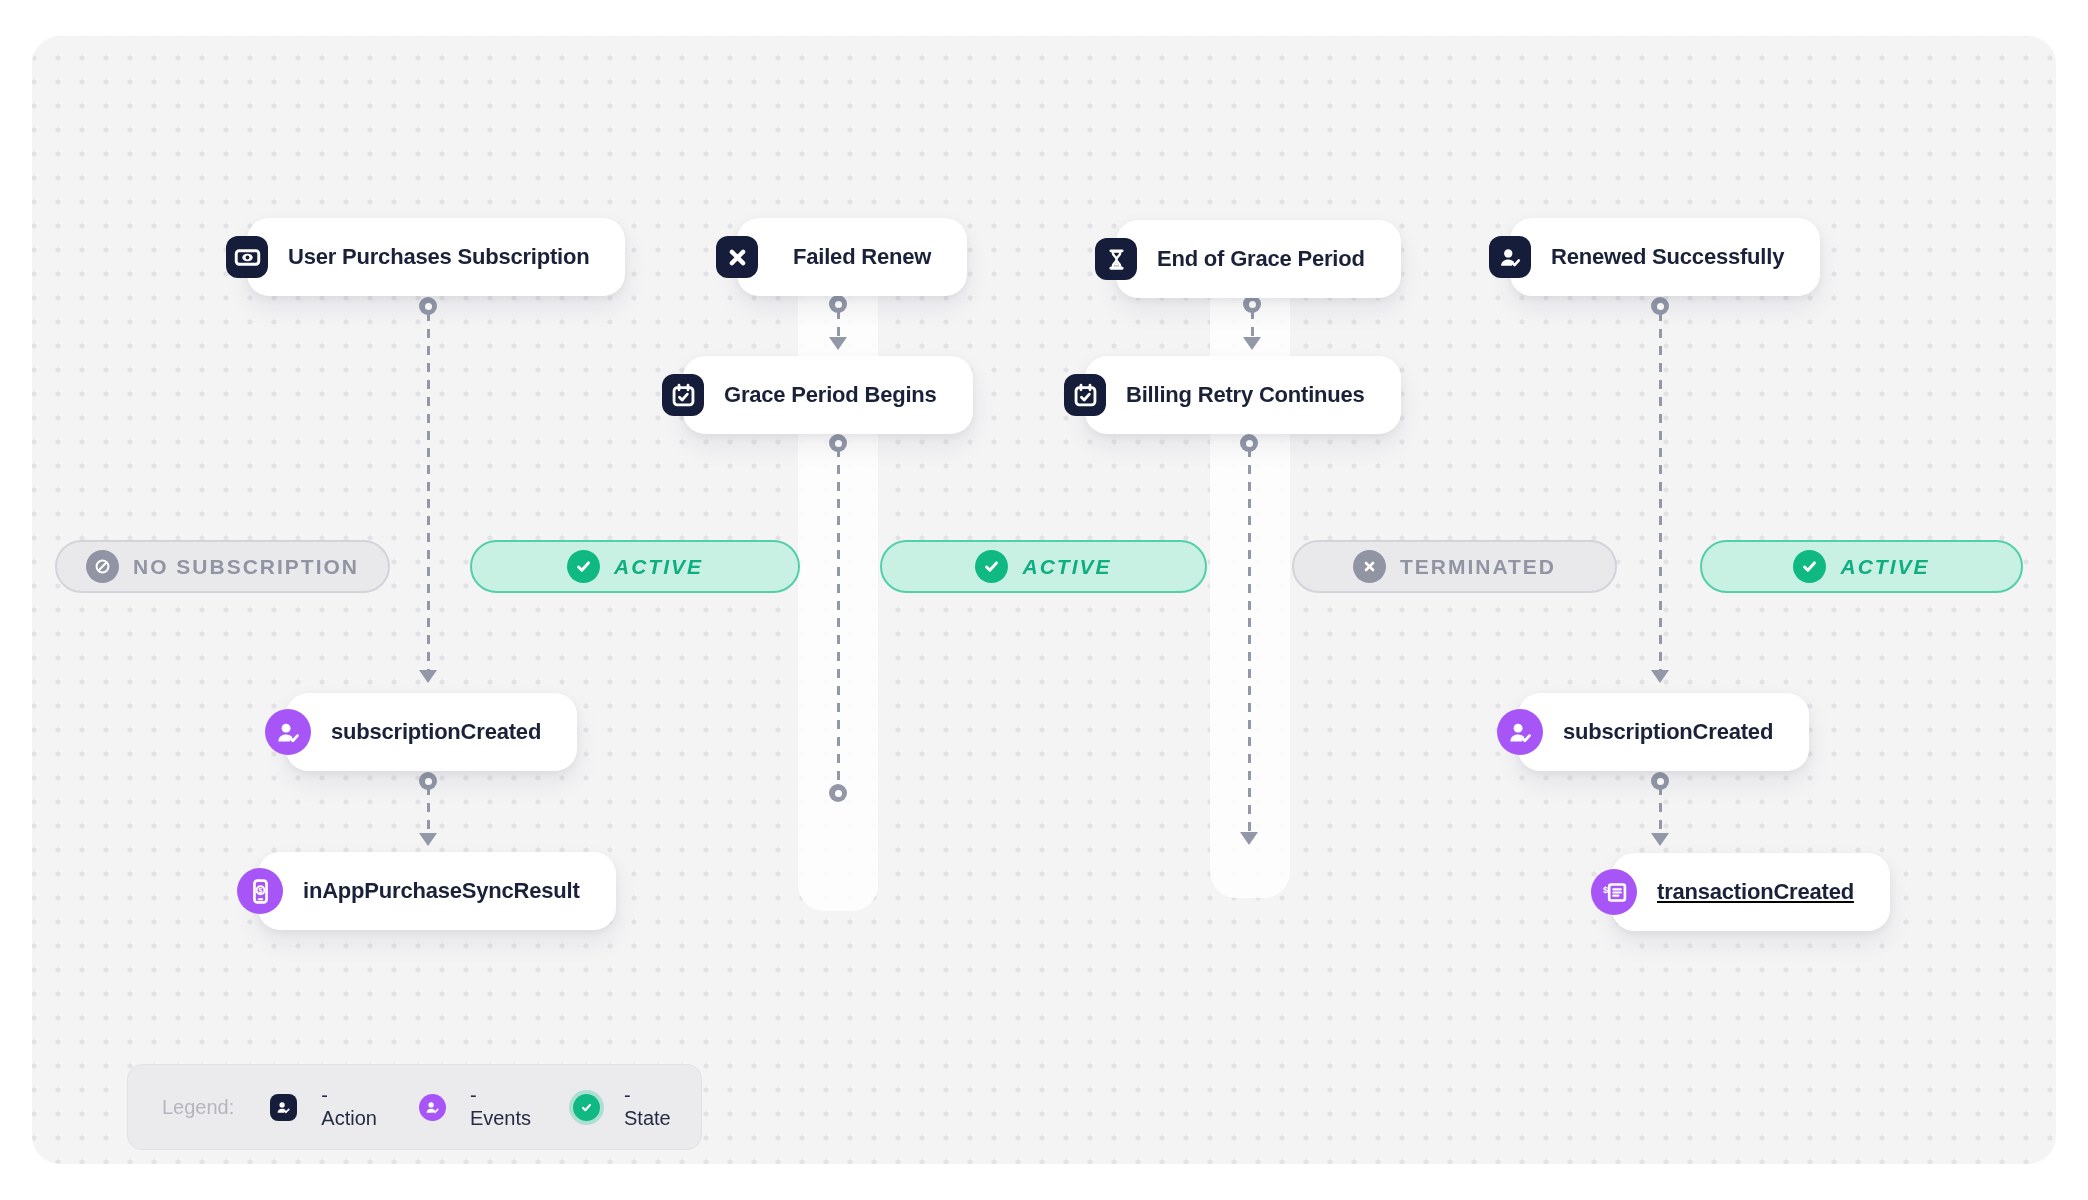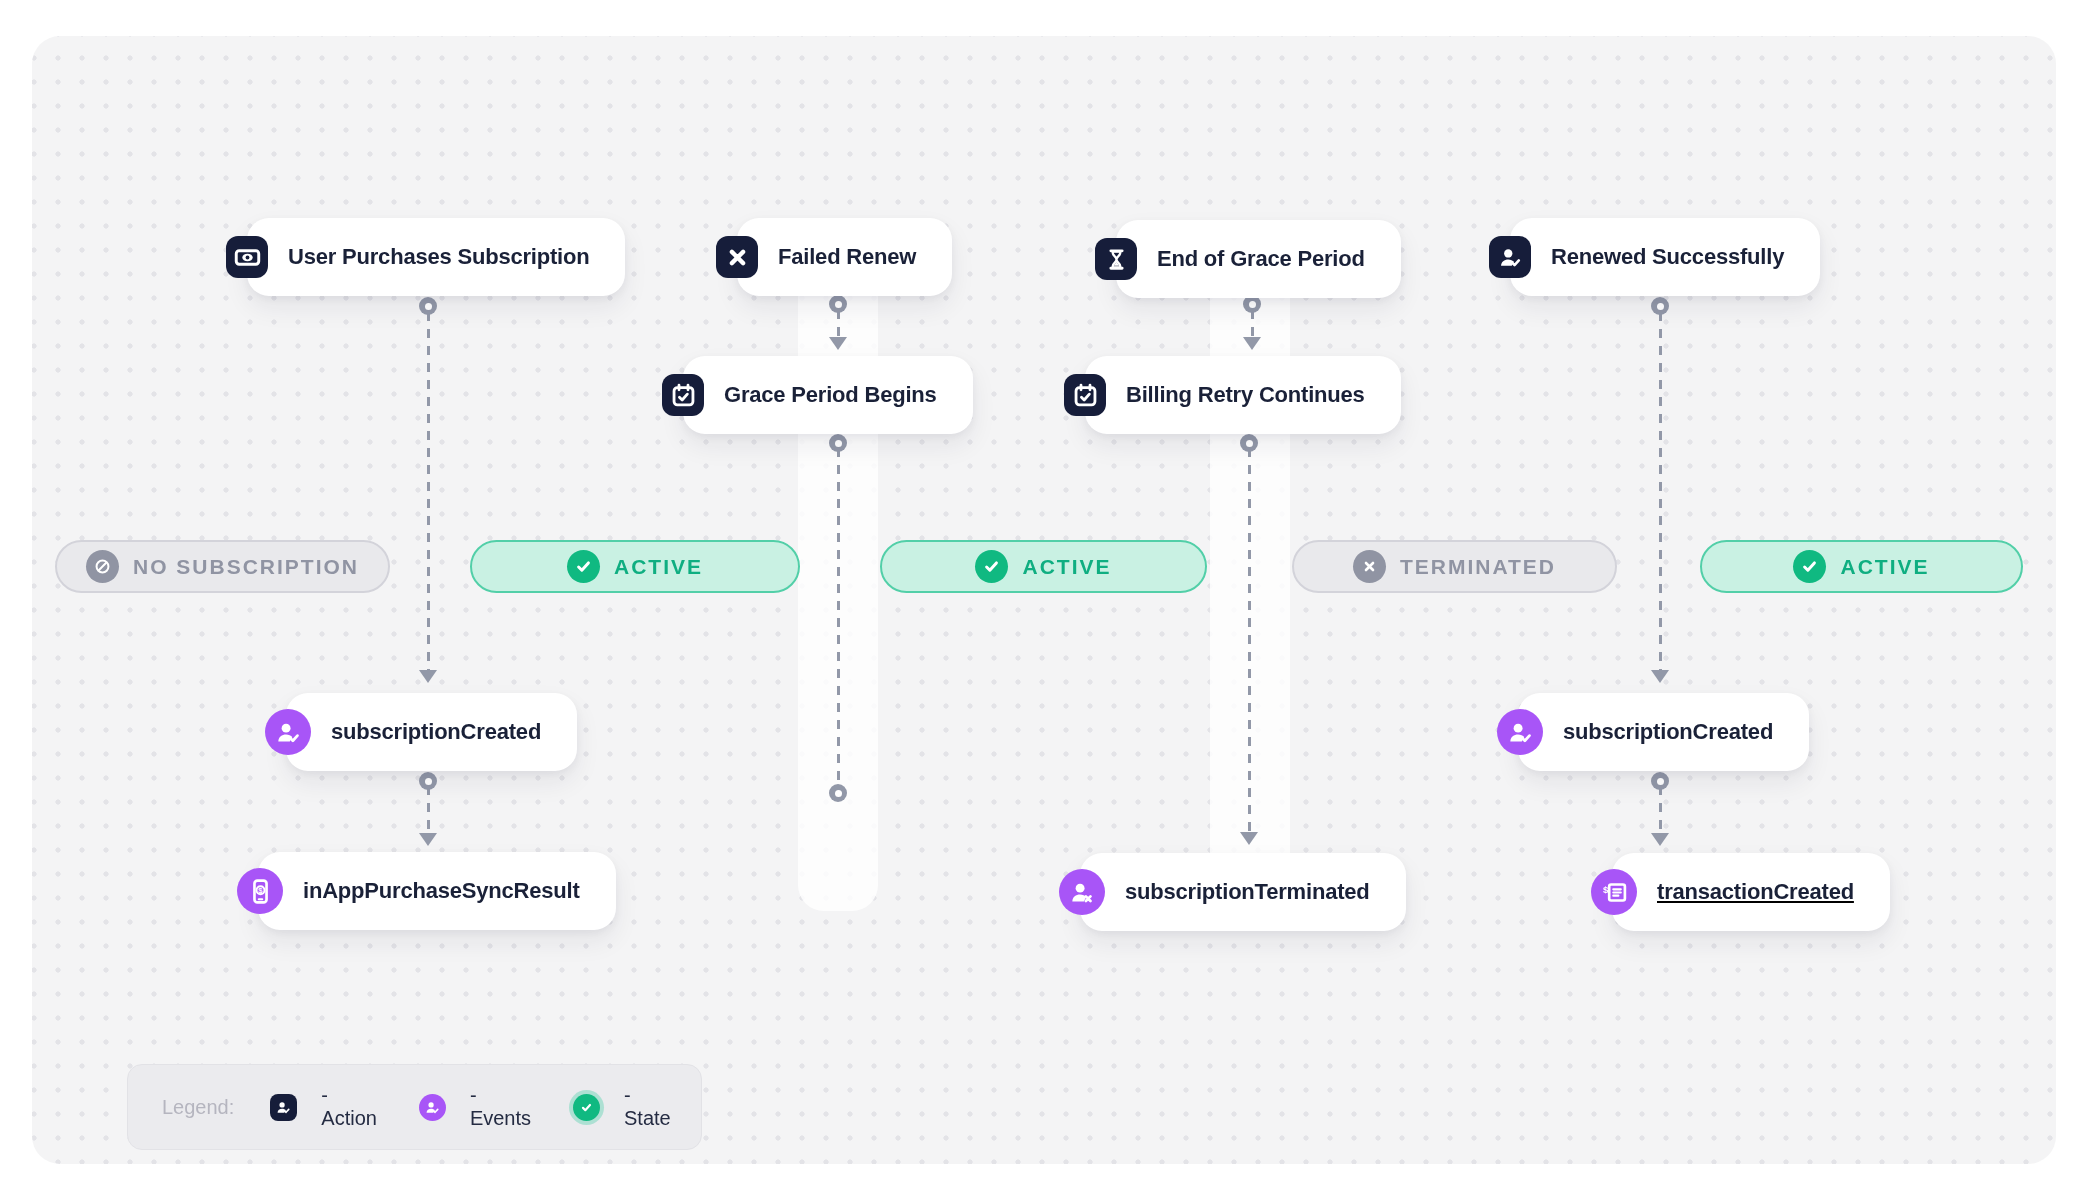--- a/index.html
+++ b/index.html
@@ -35,21 +35,21 @@
   .nicon.sq{width:42px;height:42px;border-radius:12px;background:var(--c-navy,#161d3a);}
   .nicon.circ{width:46px;height:46px;border-radius:50%;background:var(--c-purple,#a855f7);}
   .nicon.sq svg{width:27px;height:27px;}
   .nicon.circ svg{width:29px;height:29px;}
   
   .pill{
     position:absolute;top:540px;height:53px;border-radius:27px;box-sizing:border-box;
     display:flex;align-items:center;justify-content:center;gap:14px;border:2px solid;
     font-weight:700;font-size:21px;letter-spacing:2px;
   }
-  .pill.active{background:var(--c-mint-bg,#c9f1e3);border-color:var(--c-mint-border,#52cfa8);color:var(--c-green-text,#0fae81);}
+  .pill.active{background:var(--c-mint-bg,#c9f1e3);border-color:var(--c-mint-border,#52cfa8);color:var(--c-green-text,#0fae81);font-style:italic;}
   .pill.inactive{background:var(--c-gray-bg,#e9e9ec);border-color:var(--c-gray-border,#d3d3da);color:var(--c-gray-text,#9094a3);}
   .picon{width:33px;height:33px;border-radius:50%;display:flex;align-items:center;justify-content:center;flex:0 0 auto;}
   .pill.active .picon{background:var(--c-green,#10b981);}
   .pill.inactive .picon{background:var(--c-gray-text,#9094a3);}
   .picon svg{width:21px;height:21px;}
   
   .legend{
     position:absolute;left:127px;top:1064px;width:575px;height:86px;border-radius:15px;
     background:#ebebee;border:1px solid #e2e2e6;box-sizing:border-box;
     display:flex;align-items:center;padding:0 34px;
@@ -157,21 +157,21 @@
     <div class="arrow" style="left:1619px;top:797px;"></div>
 
     <div class="card" style="left:215px;top:182px;">
       <span class="nicon sq">
           <svg>
             <use href="#i-cash"></use>
           </svg>
         </span>
       <span class="nlabel">User Purchases Subscription</span>
     </div>
-    <div class="card" style="left:705px;top:182px;">
+    <div class="card" style="left:705px;top:182px;gap:15px;">
       <span class="nicon sq">
           <svg>
             <use href="#i-x"></use>
           </svg>
         </span>
       <span class="nlabel">Failed Renew</span>
     </div>
     <div class="card" style="left:1084px;top:184px;">
       <span class="nicon sq">
           <svg>
@@ -255,28 +255,20 @@
         </span>
       <span class="nlabel">subscriptionCreated</span>
     </div>
     <div class="card" style="left:226px;top:816px;">
       <span class="nicon circ">
           <svg>
             <use href="#i-phone-dollar"></use>
           </svg>
         </span>
       <span class="nlabel">inAppPurchaseSyncResult</span>
-    </div>
-    <div class="card" style="left:1048px;top:817px;">
-      <span class="nicon circ">
-          <svg>
-            <use href="#i-person-x"></use>
-          </svg>
-        </span>
-      <span class="nlabel">subscriptionTerminated</span>
     </div>
     <div class="card" style="left:1486px;top:657px;">
       <span class="nicon circ">
           <svg>
             <use href="#i-person-check"></use>
           </svg>
         </span>
       <span class="nlabel">subscriptionCreated</span>
     </div>
     <div class="card" style="left:1580px;top:817px;text-decoration:underline;">

